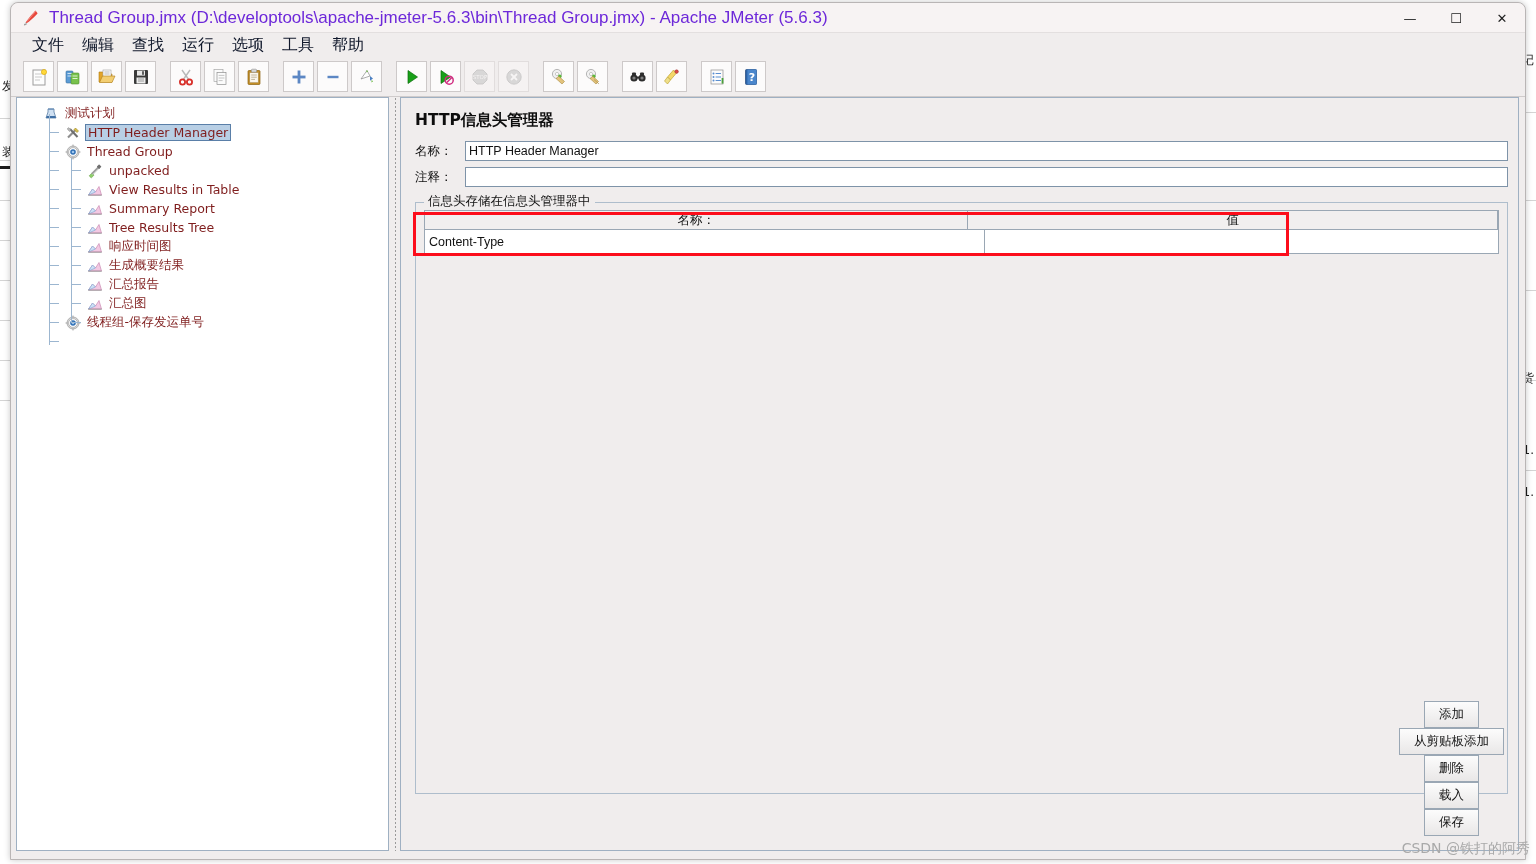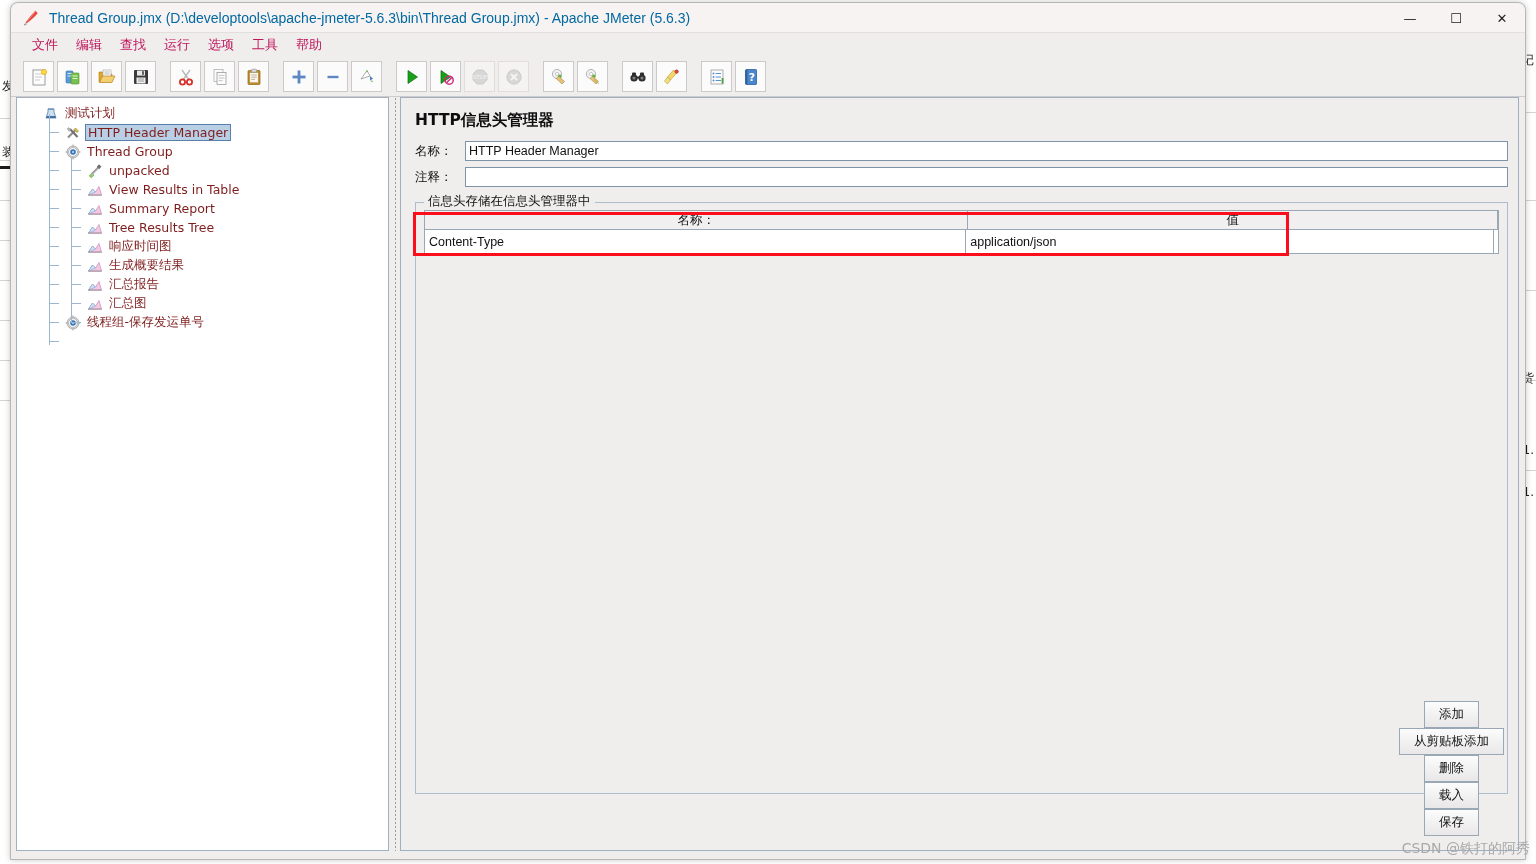--- a/index.html
+++ b/index.html
@@ -48,36 +48,36 @@
     background: #f7f3f3;
     border-bottom: 1px solid #e3dfdf;
     border-radius: 7px 7px 0 0;
     display: flex; align-items: center;
   }
   #title-icon {
     width: 20px; height: 20px; margin-left: 10px; margin-right: 8px;
     position: relative; flex: none;
   }
   #title-text {
-    font-size: 14px; color: #0369a1; white-space: nowrap;
+    font-size: 17px; color: #6d28d9; white-space: nowrap;
     font-family: "Liberation Sans", sans-serif;
   }
   #window-controls { position: absolute; right: 0; top: 0; height: 30px; display: flex; }
   .wbtn {
     width: 46px; height: 30px; display: flex; align-items: center; justify-content: center;
     font-size: 13px; color: #202020; font-family: "DejaVu Sans", sans-serif;
   }
 
   
   #menubar {
     height: 24px; background: #f0eded;
     display: flex; align-items: center; padding-left: 12px;
   }
   .menu-item {
-    font-size: 13px; color: #be185d; padding: 2px 9px;
+    font-size: 16px; color: #0f172a; padding: 2px 9px;
     font-family: "DejaVu Sans", "Liberation Sans", sans-serif;
   }
 
   
   #toolbar {
     height: 40px; background: #f0eded;
     display: flex; align-items: center; padding-left: 12px;
     border-bottom: 1px solid #cfcbcb;
   }
   .tb-group { display: flex; align-items: center; }
@@ -653,21 +653,20 @@
         <div id="group-legend">信息头存储在信息头管理器中</div>
 
         <div id="hdr-table">
           <div class="th-row">
             <div class="th col-name">名称：</div>
             <div class="th col-value">值</div>
             <div class="th col-extra"></div>
           </div>
           <div class="td-row">
             <div class="td col-name">Content-Type</div>
-            <div class="td col-value">application/json</div>
             <div class="td col-extra"></div>
           </div>
         </div>
       </div>
 
       <div id="button-row">
         <div class="jbtn">添加</div>
         <div class="jbtn">从剪贴板添加</div>
         <div class="jbtn">删除</div>
         <div class="jbtn">载入</div>

